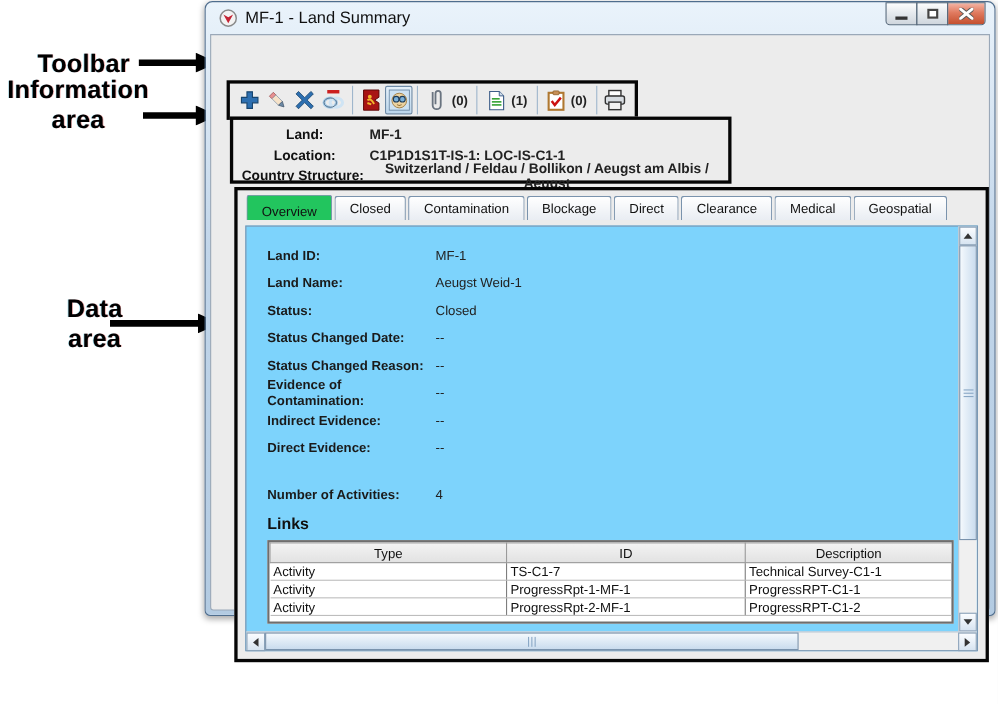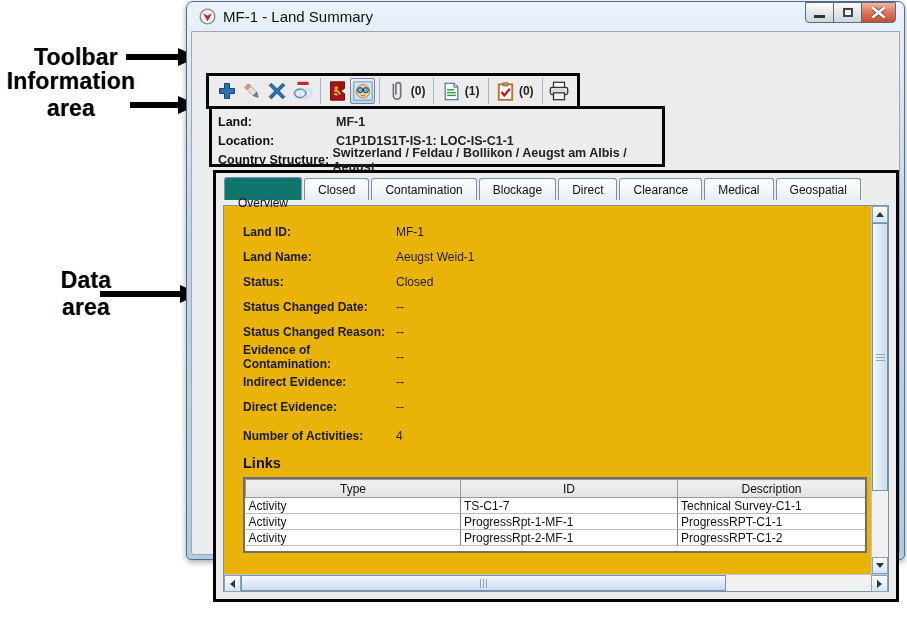--- a/index.html
+++ b/index.html
@@ -41,39 +41,39 @@
     display:flex; align-items:center; padding:0 5px; }
   .tbtn { display:flex; align-items:center; justify-content:center;
     width:26px; height:26px; cursor:pointer; }
   .tsep { width:1px; height:26px; background:#9fb6cc; margin:0 4px; flex:0 0 auto; }
   .tcount { font-size:12px; font-weight:bold; color:#222; margin:0 4px 0 1px; }
   .viewbtn { border:1px solid #6d8aa6; border-radius:2px;
     background:linear-gradient(#e4f0fa,#bcd6ec); }
 
   
   .infobox { left:17px; top:74px; width:456px; height:61px; padding:3px 0 0 6px; }
-  .inforow { display:flex; height:19px; align-items:center; }
+  .inforow { display:flex; height:19px; align-items:center;text-align:center; }
   .inforow .lab { width:118px; font-size:12.5px; font-weight:bold; color:#111; }
   .inforow .val { font-size:12.5px; font-weight:bold; color:#222; }
 
   
   .databox { left:21px; top:138px; width:686px; height:432px; padding:5px 0 0 0; }
   .tabs { display:flex; margin-left:8px; height:22px; position:relative; z-index:2; }
   .tab { font-size:12px; color:#111; padding:4px 13px 3px 13px; margin-right:2px;
     border:1px solid #7a93ad; border-bottom:none; border-radius:3px 3px 0 0;
     background:linear-gradient(#ffffff,#e9edf3); cursor:pointer; white-space:nowrap; }
-  .tab.selected { background:#0f766e; padding-top:18px; margin-top:-1px; }
+  .tab.selected { background:#22c55e; padding-top:7px; margin-top:-1px; }
   .panel { position:absolute; left:7px; right:7px; top:32px; bottom:7px;
-    background:#eab308; border:1px solid #7a93ad; z-index:1; }
+    background:#7dd3fc; border:1px solid #7a93ad; z-index:1; }
   .panel-content { position:absolute; left:0; top:0; right:17px; bottom:17px;
     overflow:hidden; padding:13px 0 0 19px; }
   .field { display:flex; height:25px; align-items:center; }
   .field .lab { width:153px; font-size:12px; font-weight:bold; color:#1a1a1a; }
   .field .val { font-size:12px; color:#222; }
-  .gap8 { margin-top:4px; }
+  .gap8 { margin-top:18px; }
   .links-h { font-size:14.5px; font-weight:bold; color:#111; margin-top:7px; }
 
   
   .tblwrap { margin-top:6px; width:624px; height:76px; overflow:hidden;
     border:2px solid #6e6e6e; background:#fff; }
   table.links { border-collapse:collapse; width:620px; table-layout:fixed; }
   table.links th { height:18px; font-size:12px; font-weight:normal; color:#111;
     background:linear-gradient(#f2f2f2,#e2e2e2); border:1px solid #9a9a9a;
     text-align:center; }
   table.links td { height:16px; font-size:12px; color:#111; padding:0 3px;

